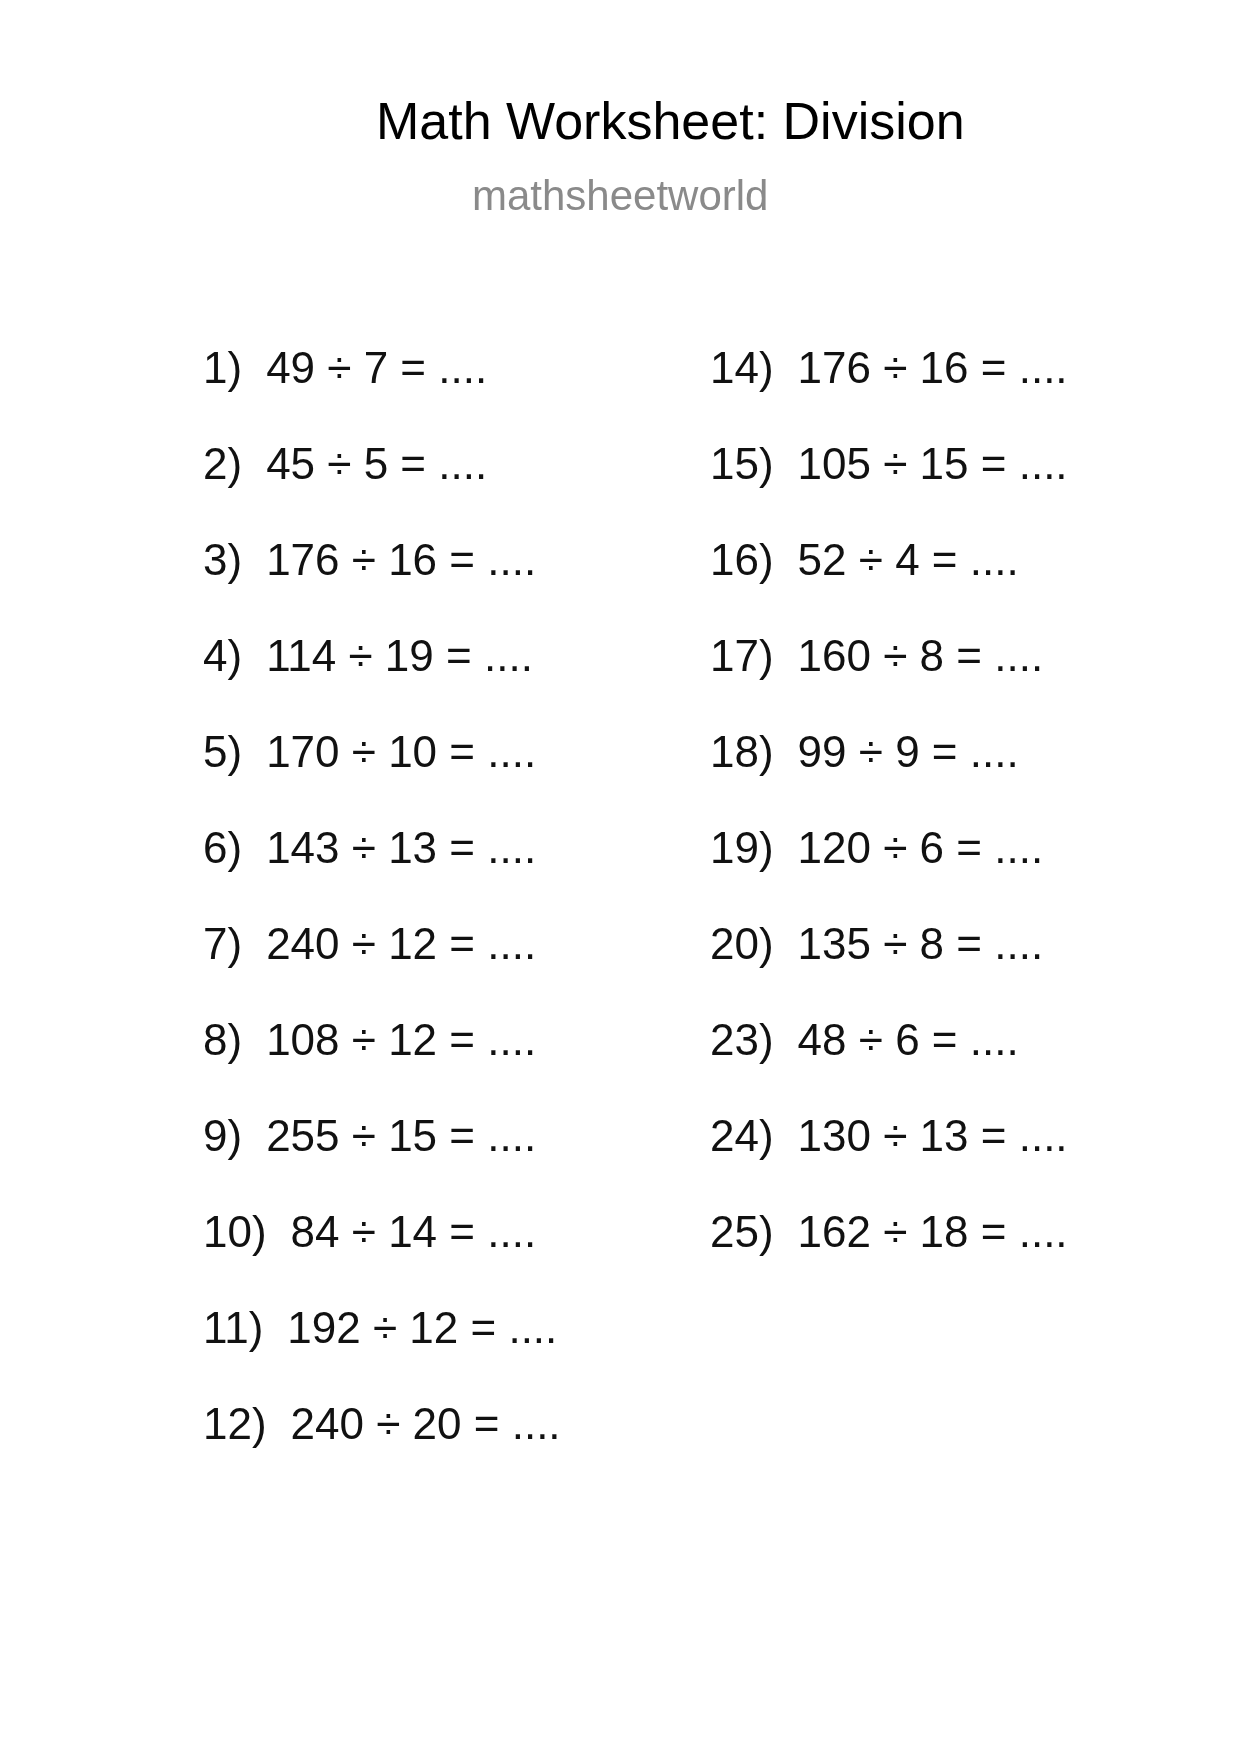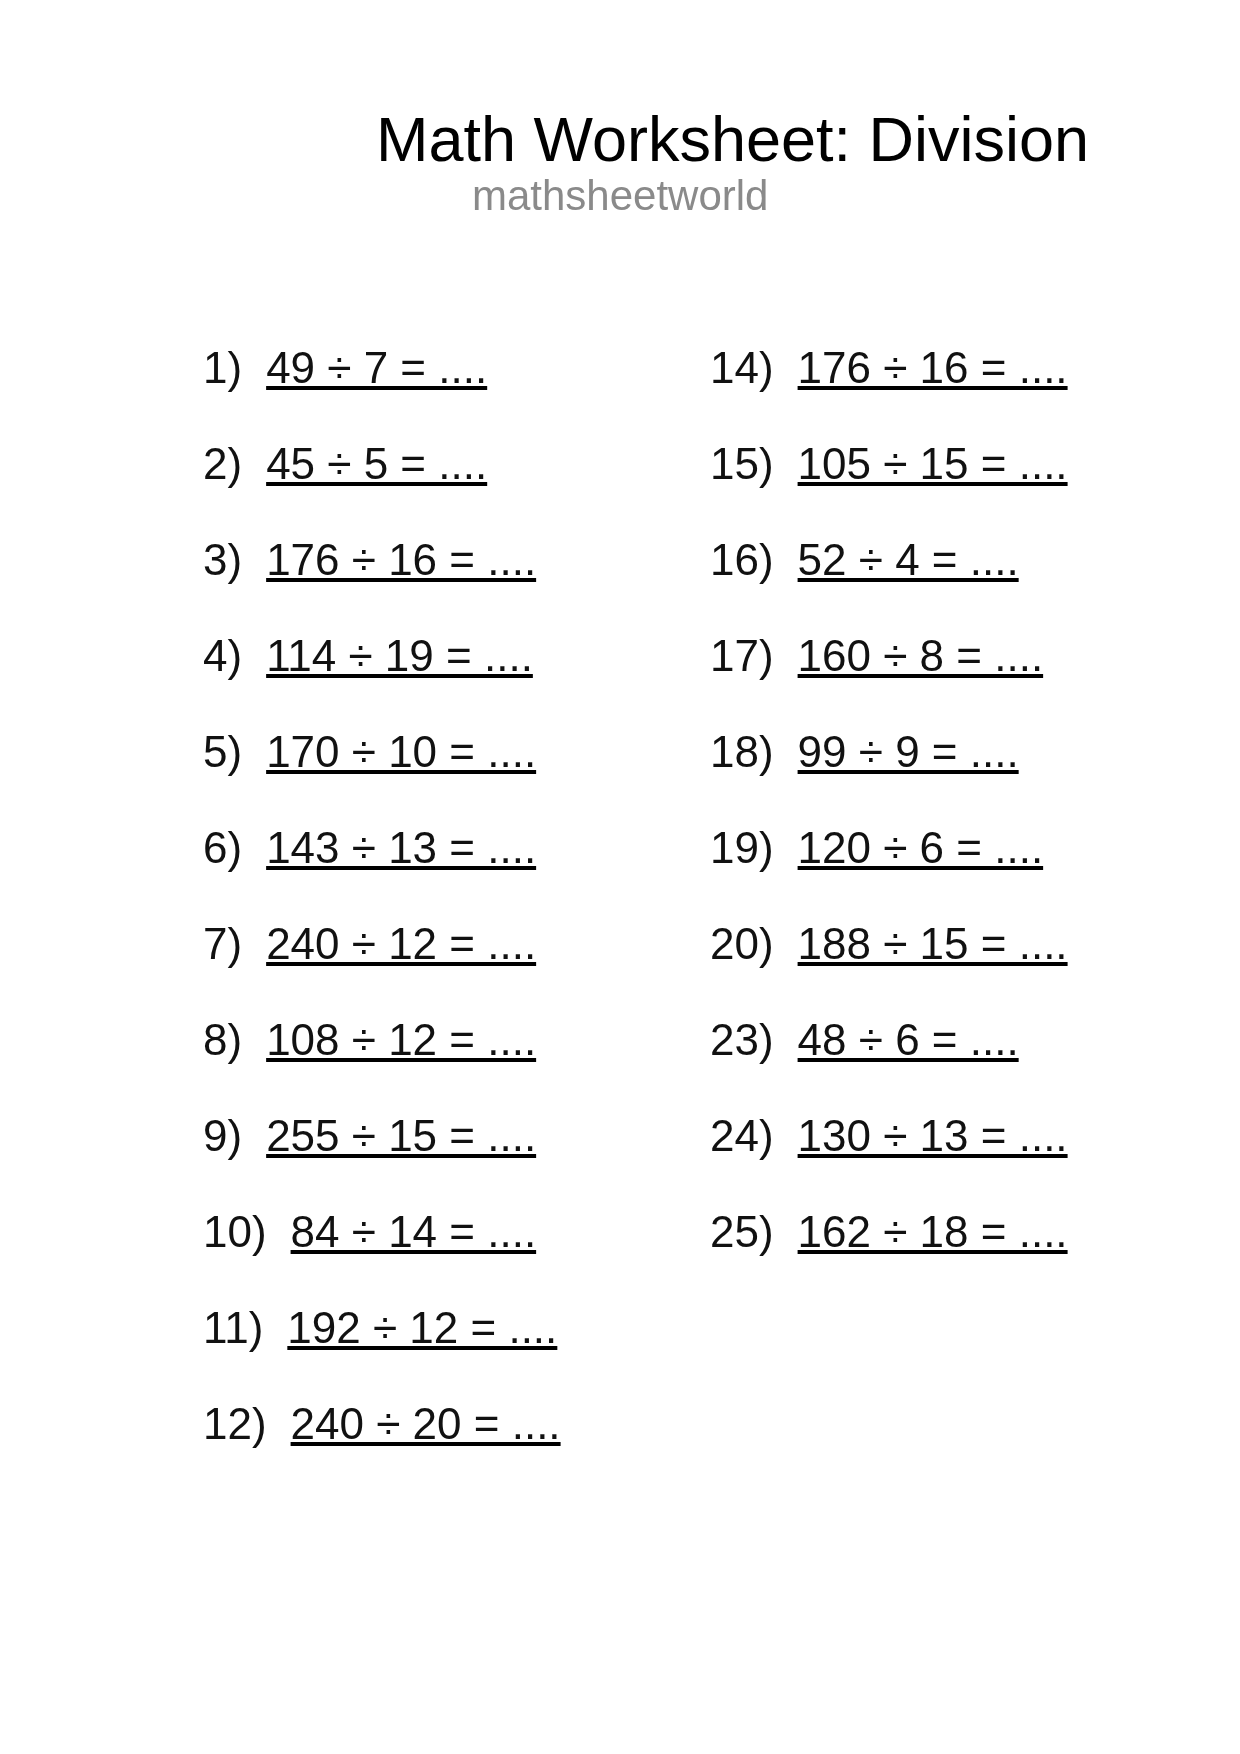--- a/index.html
+++ b/index.html
@@ -11,42 +11,40 @@
     height: 1754px;
     position: relative;
     background: var(--page-bg, #ffffff);
     font-family: "Liberation Sans", sans-serif;
     overflow: hidden;
   }
   .title {
     position: absolute;
     left: 376px;
     top: 95px;
-    font-size: 63px;
+    font-size: 52px;
     line-height: 1;
     font-weight: 400;
     letter-spacing: 0;
     color: var(--title-color, #000000);
     white-space: nowrap;
-    margin-top: 13px;
   }
   .subtitle {
     position: absolute;
     left: 472px;
     top: 175px;
     font-size: 42px;
     line-height: 1;
     font-weight: 400;
     color: var(--subtitle-color, #8a8a8a);
     white-space: nowrap;
   }
   .col {
     position: absolute;
     top: 320px;
-    text-decoration: underline;
   }
   .col-left  { left: 203px; }
   .col-right { left: 702px; margin-left: 8px; }
   .row {
     height: 96px;
     line-height: 96px;
     font-size: 44px;
     color: var(--text-color, #111111);
     white-space: nowrap;
   }
@@ -77,17 +75,17 @@
     <div class="row"><span class="num">12)</span><span class="eq">240 ÷ 20 = ....</span></div>
   </div>
 
 <div class="col col-right">
     <div class="row"><span class="num">14)</span><span class="eq">176 ÷ 16 = ....</span></div>
     <div class="row"><span class="num">15)</span><span class="eq">105 ÷ 15 = ....</span></div>
     <div class="row"><span class="num">16)</span><span class="eq">52 ÷ 4 = ....</span></div>
     <div class="row"><span class="num">17)</span><span class="eq">160 ÷ 8 = ....</span></div>
     <div class="row"><span class="num">18)</span><span class="eq">99 ÷ 9 = ....</span></div>
     <div class="row"><span class="num">19)</span><span class="eq">120 ÷ 6 = ....</span></div>
-    <div class="row"><span class="num">20)</span><span class="eq">188 ÷ 15 = ....</span></div>
+    <div class="row"><span class="num">20)</span><span class="eq">135 ÷ 8 = ....</span></div>
     <div class="row"><span class="num">23)</span><span class="eq">48 ÷ 6 = ....</span></div>
     <div class="row"><span class="num">24)</span><span class="eq">130 ÷ 13 = ....</span></div>
     <div class="row"><span class="num">25)</span><span class="eq">162 ÷ 18 = ....</span></div>
   </div>
 
 </body></html>

